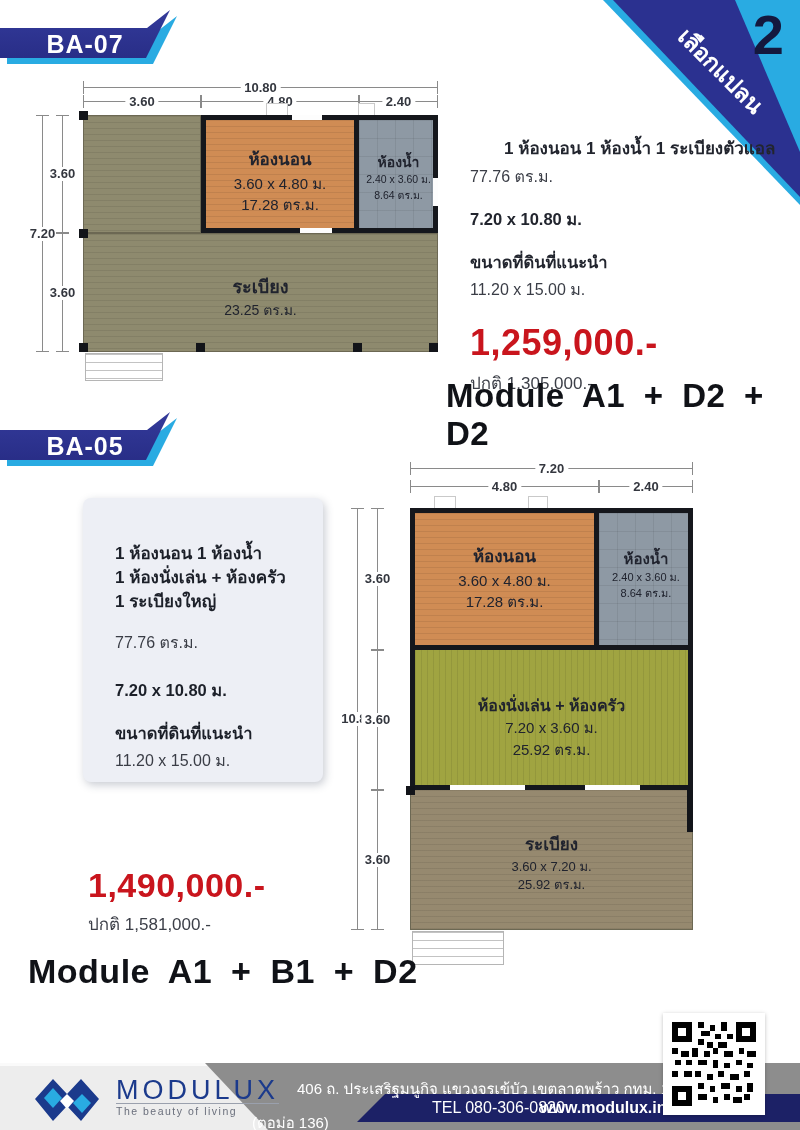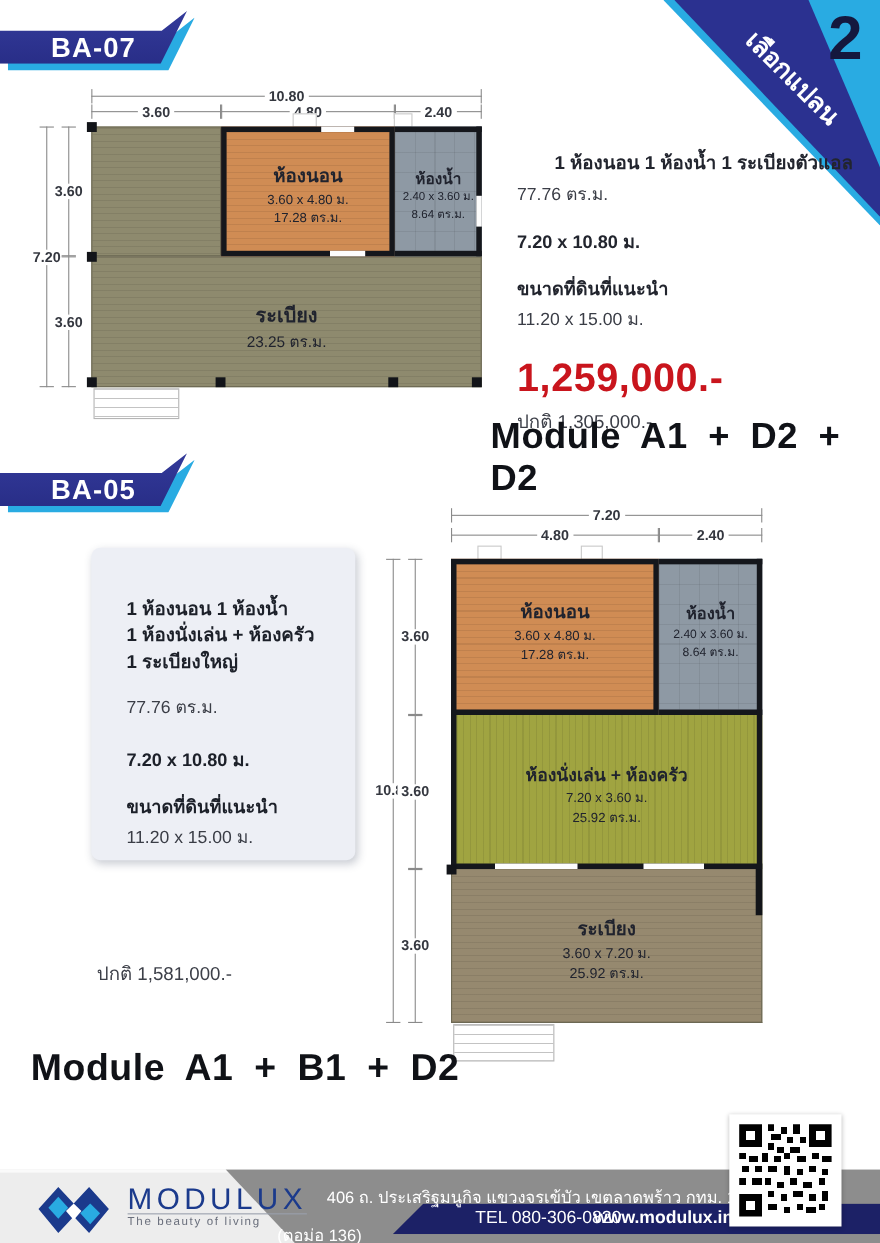--- a/index.html
+++ b/index.html
@@ -54,21 +54,21 @@
   }
 
   
   .room { position:absolute; }
   .tex-plank  { background-image:repeating-linear-gradient(180deg, rgba(0,0,0,0.08) 0 1px, rgba(0,0,0,0) 1px 6px); }
   .tex-vplank { background-image:repeating-linear-gradient(90deg, rgba(0,0,0,0.08) 0 1px, rgba(0,0,0,0) 1px 6px); }
   .tex-tile   { background-image:repeating-linear-gradient(180deg, rgba(0,0,0,0.07) 0 1px, rgba(0,0,0,0) 1px 18px),
                                repeating-linear-gradient(90deg, rgba(0,0,0,0.07) 0 1px, rgba(0,0,0,0) 1px 18px); }
   .room-label { position:absolute; text-align:center; color:#20232e; line-height:1.45; }
   .room-label .rname { font-weight:bold; }
-  .room-label .rsub  { font-size:12px; }
+  .room-label .rsub  { font-size:15px; }
   .post { position:absolute; width:9px; height:9px; background:#121419; }
   .window-mark { position:absolute; background:#fff; border:1px solid #c9c9c9; }
   .wall-gap { position:absolute; background:#fdfdfd; }
   .stairs { position:absolute; background:#fff; border:1px solid #b5b5b5;
     background-image:repeating-linear-gradient(180deg,#c3c3c3 0 1px, transparent 1px 8px); }
 
   
   .spec b, .spec .bold { font-weight:bold; }
   .price-big { font-weight:bold; color:#c9151d; font-size:36px; letter-spacing:0.5px; }
   .price-normal { font-size:17px; color:#3c3f48; margin-top:5px; }
@@ -294,20 +294,21 @@
     <div class="rsub">7.20 x 3.60 ม.</div>
     <div class="rsub">25.92 ตร.ม.</div>
   </div>
   <div class="room-label" style="left:410px;top:833px;width:283px;">
     <div class="rname" style="font-size:17px;">ระเบียง</div>
     <div class="rsub" style="font-size:13px;">3.60 x 7.20 ม.</div>
     <div class="rsub" style="font-size:13px;">25.92 ตร.ม.</div>
   </div>
 
   <div class="abs" style="left:88px;top:866px;">
+    <div class="price-big" style="font-size:34px;">1,490,000.-</div>
     <div class="price-normal">ปกติ 1,581,000.-</div>
   </div>
   <div class="module-title" style="left:28px;top:952px;font-size:34px;">Module A1 + B1 + D2</div>
 
   <div class="footer-base"></div>
   <div class="footer-gray"></div>
   <div class="footer-navy"></div>
 
   <div class="abs" style="left:30px;top:1069px;display:flex;align-items:center;gap:12px;">
     <svg width="74" height="56" viewBox="0 0 74 56">

